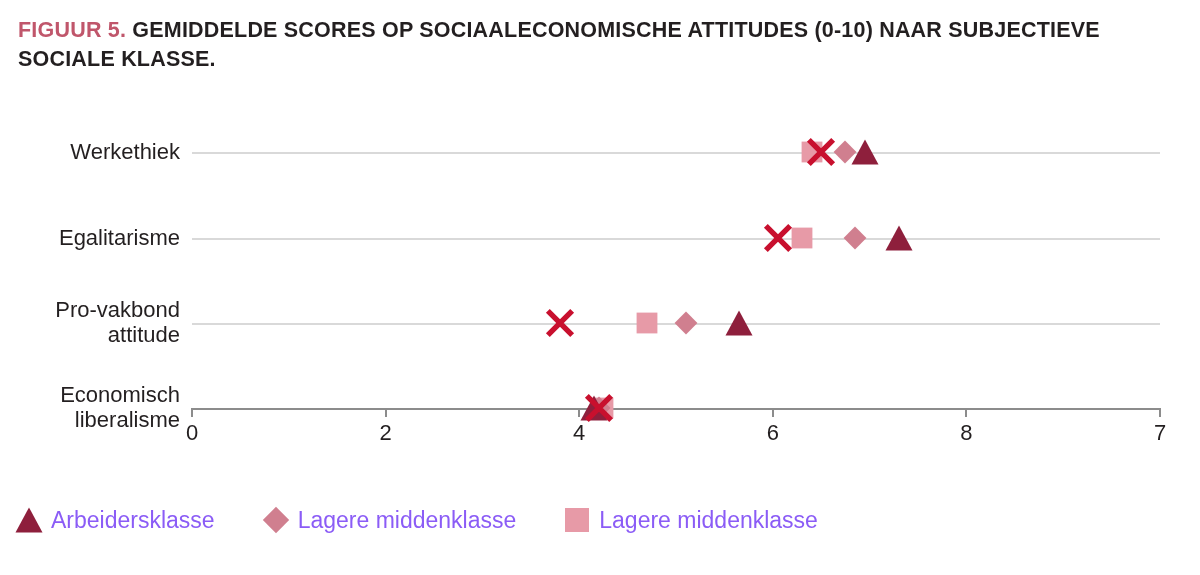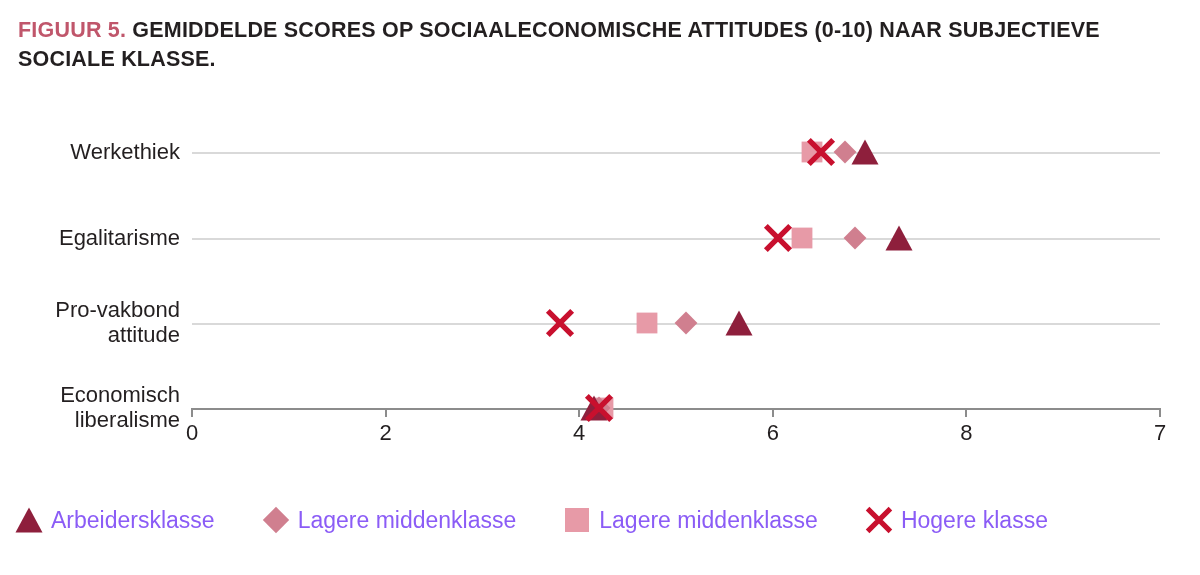--- a/index.html
+++ b/index.html
@@ -209,21 +209,15 @@
             <polygon points="50,6 94,50 50,94 6,50" fill="#d07f8f"></polygon>
           </svg></span>
         <span>Lagere middenklasse</span>
       </div>
       <div class="legend-item">
         <span class="legend-gl"><svg width="30" height="30" viewBox="0 0 100 100">
             <rect x="10" y="10" width="80" height="80" fill="#e79aa7"></rect>
           </svg></span>
         <span>Lagere middenklasse</span>
       </div>
-      <div class="legend-item">
-        <span class="legend-gl"><svg width="30" height="30" viewBox="0 0 100 100">
-            <path d="M12 12 L88 88 M88 12 L12 88" stroke="#c8102e" stroke-width="17" stroke-linecap="butt" fill="none"></path>
-          </svg></span>
-        <span>Hogere klasse</span>
-      </div>
     </div>
 
 </div>
 
 </body></html>

